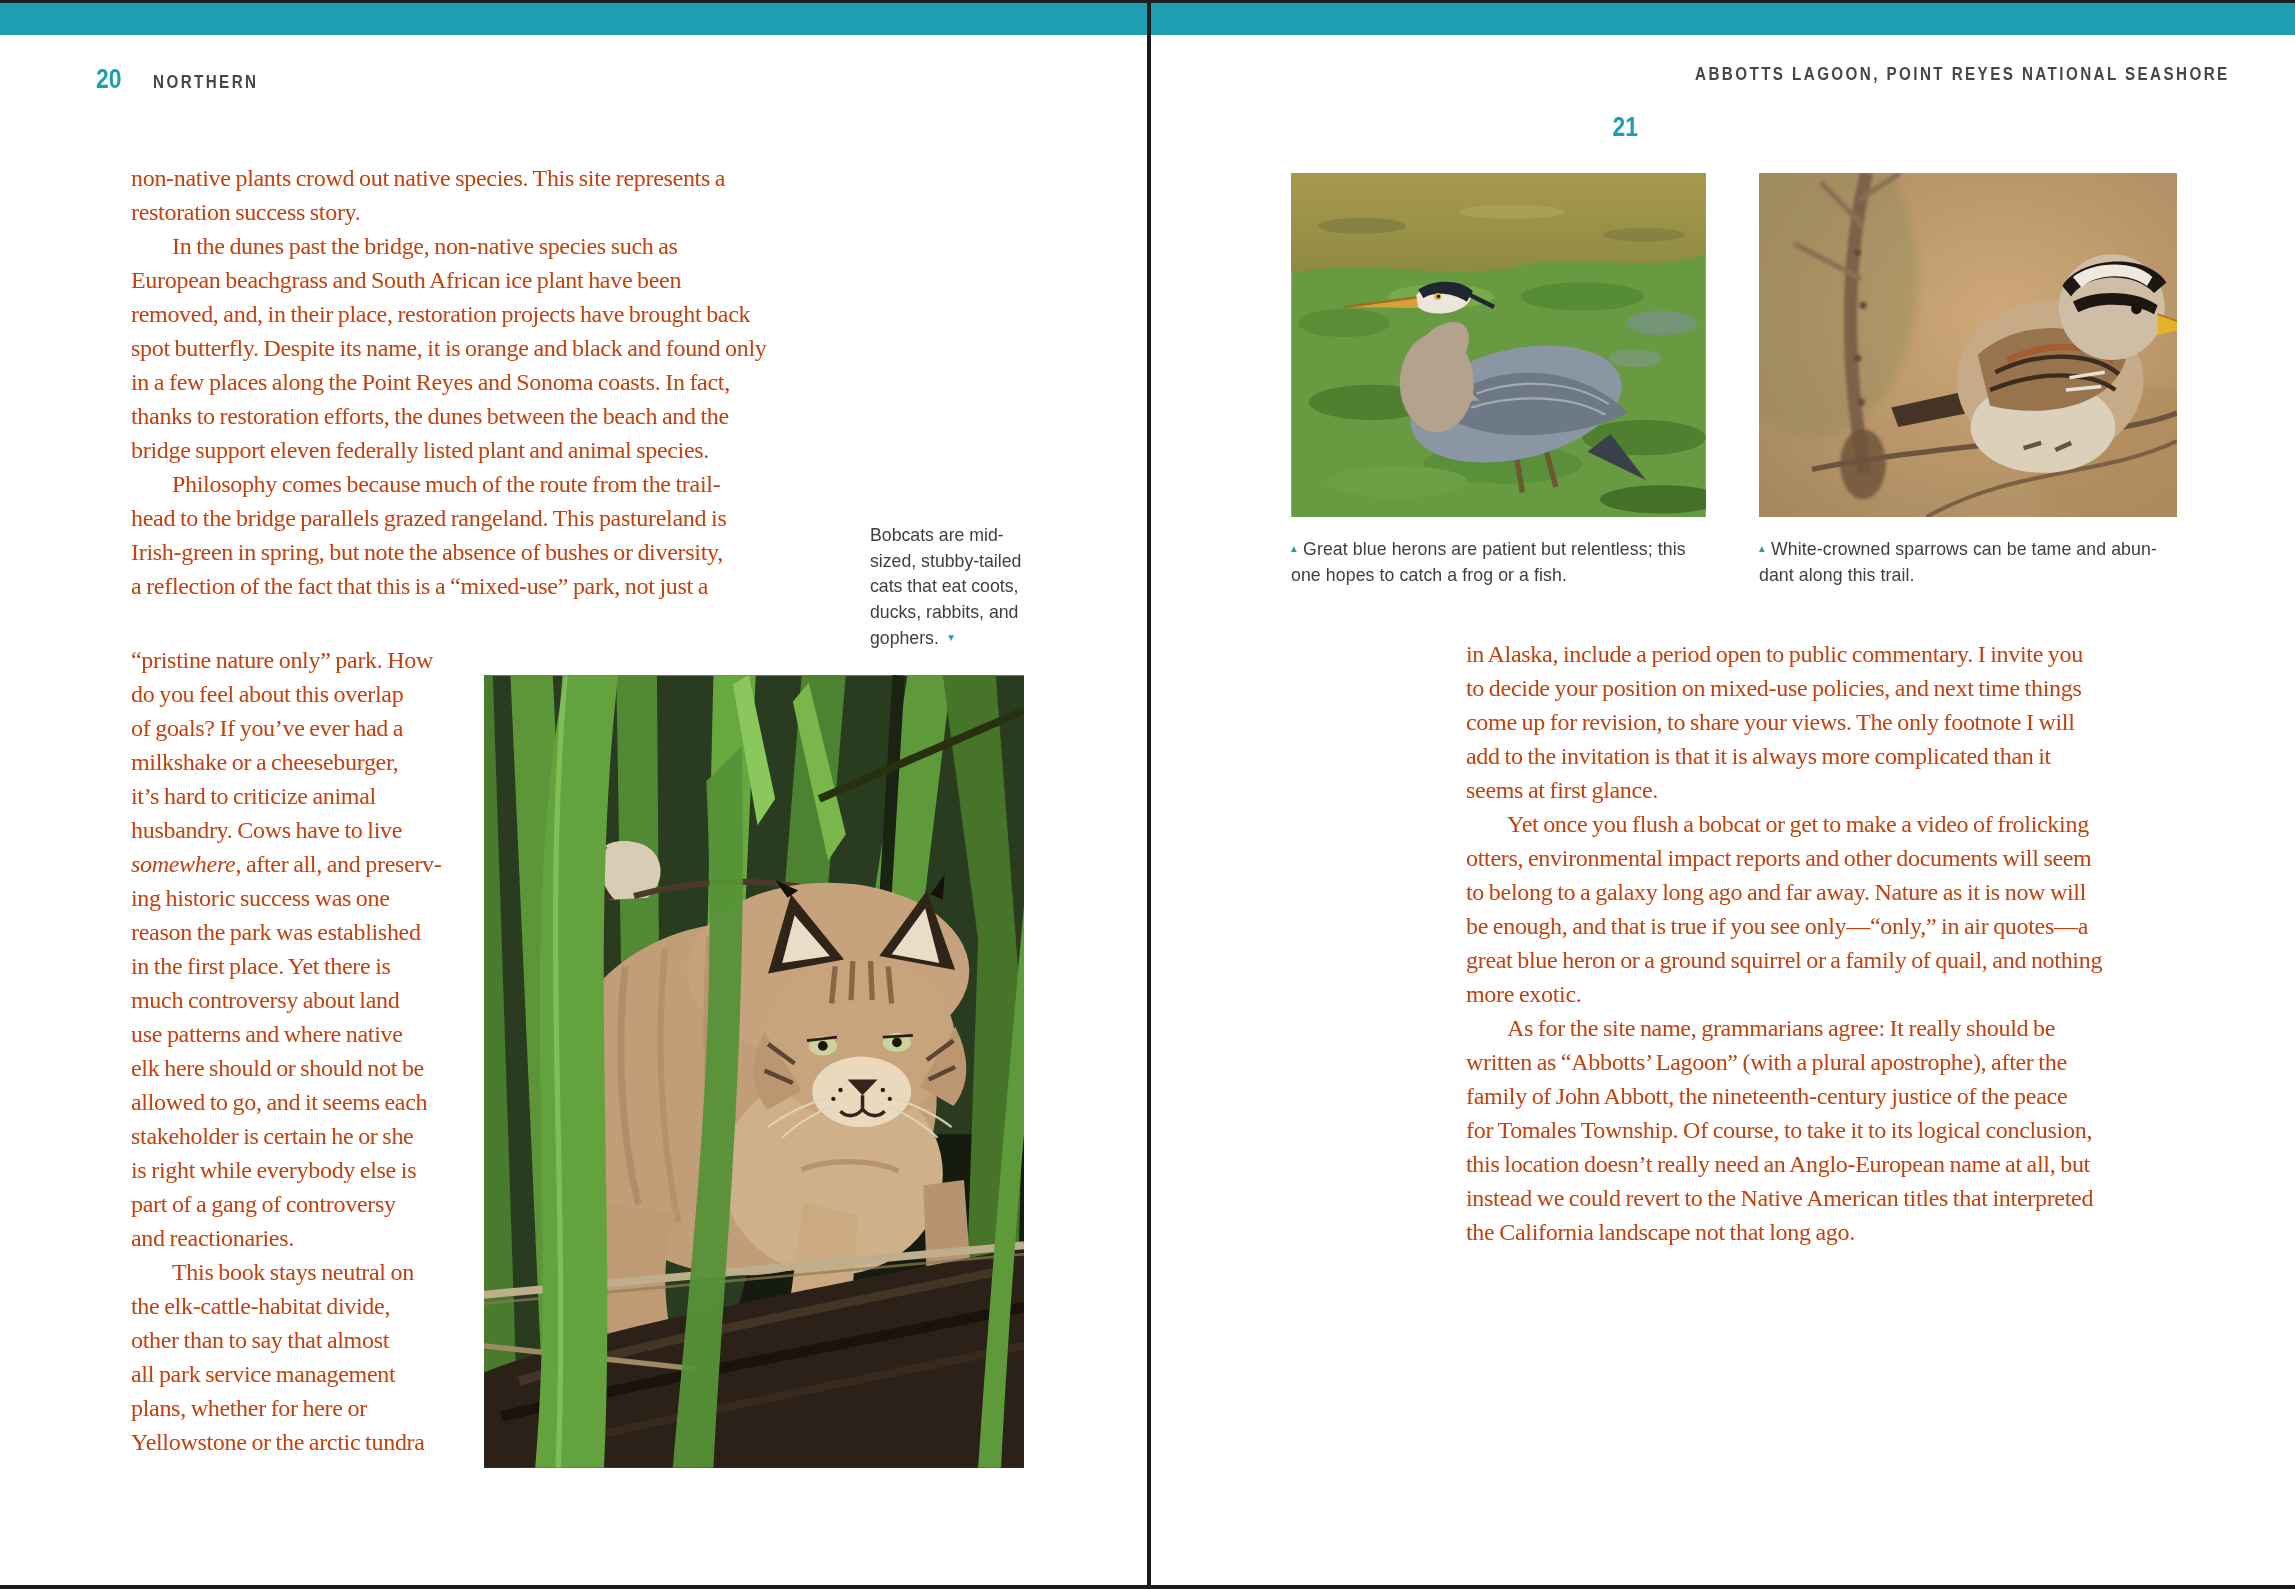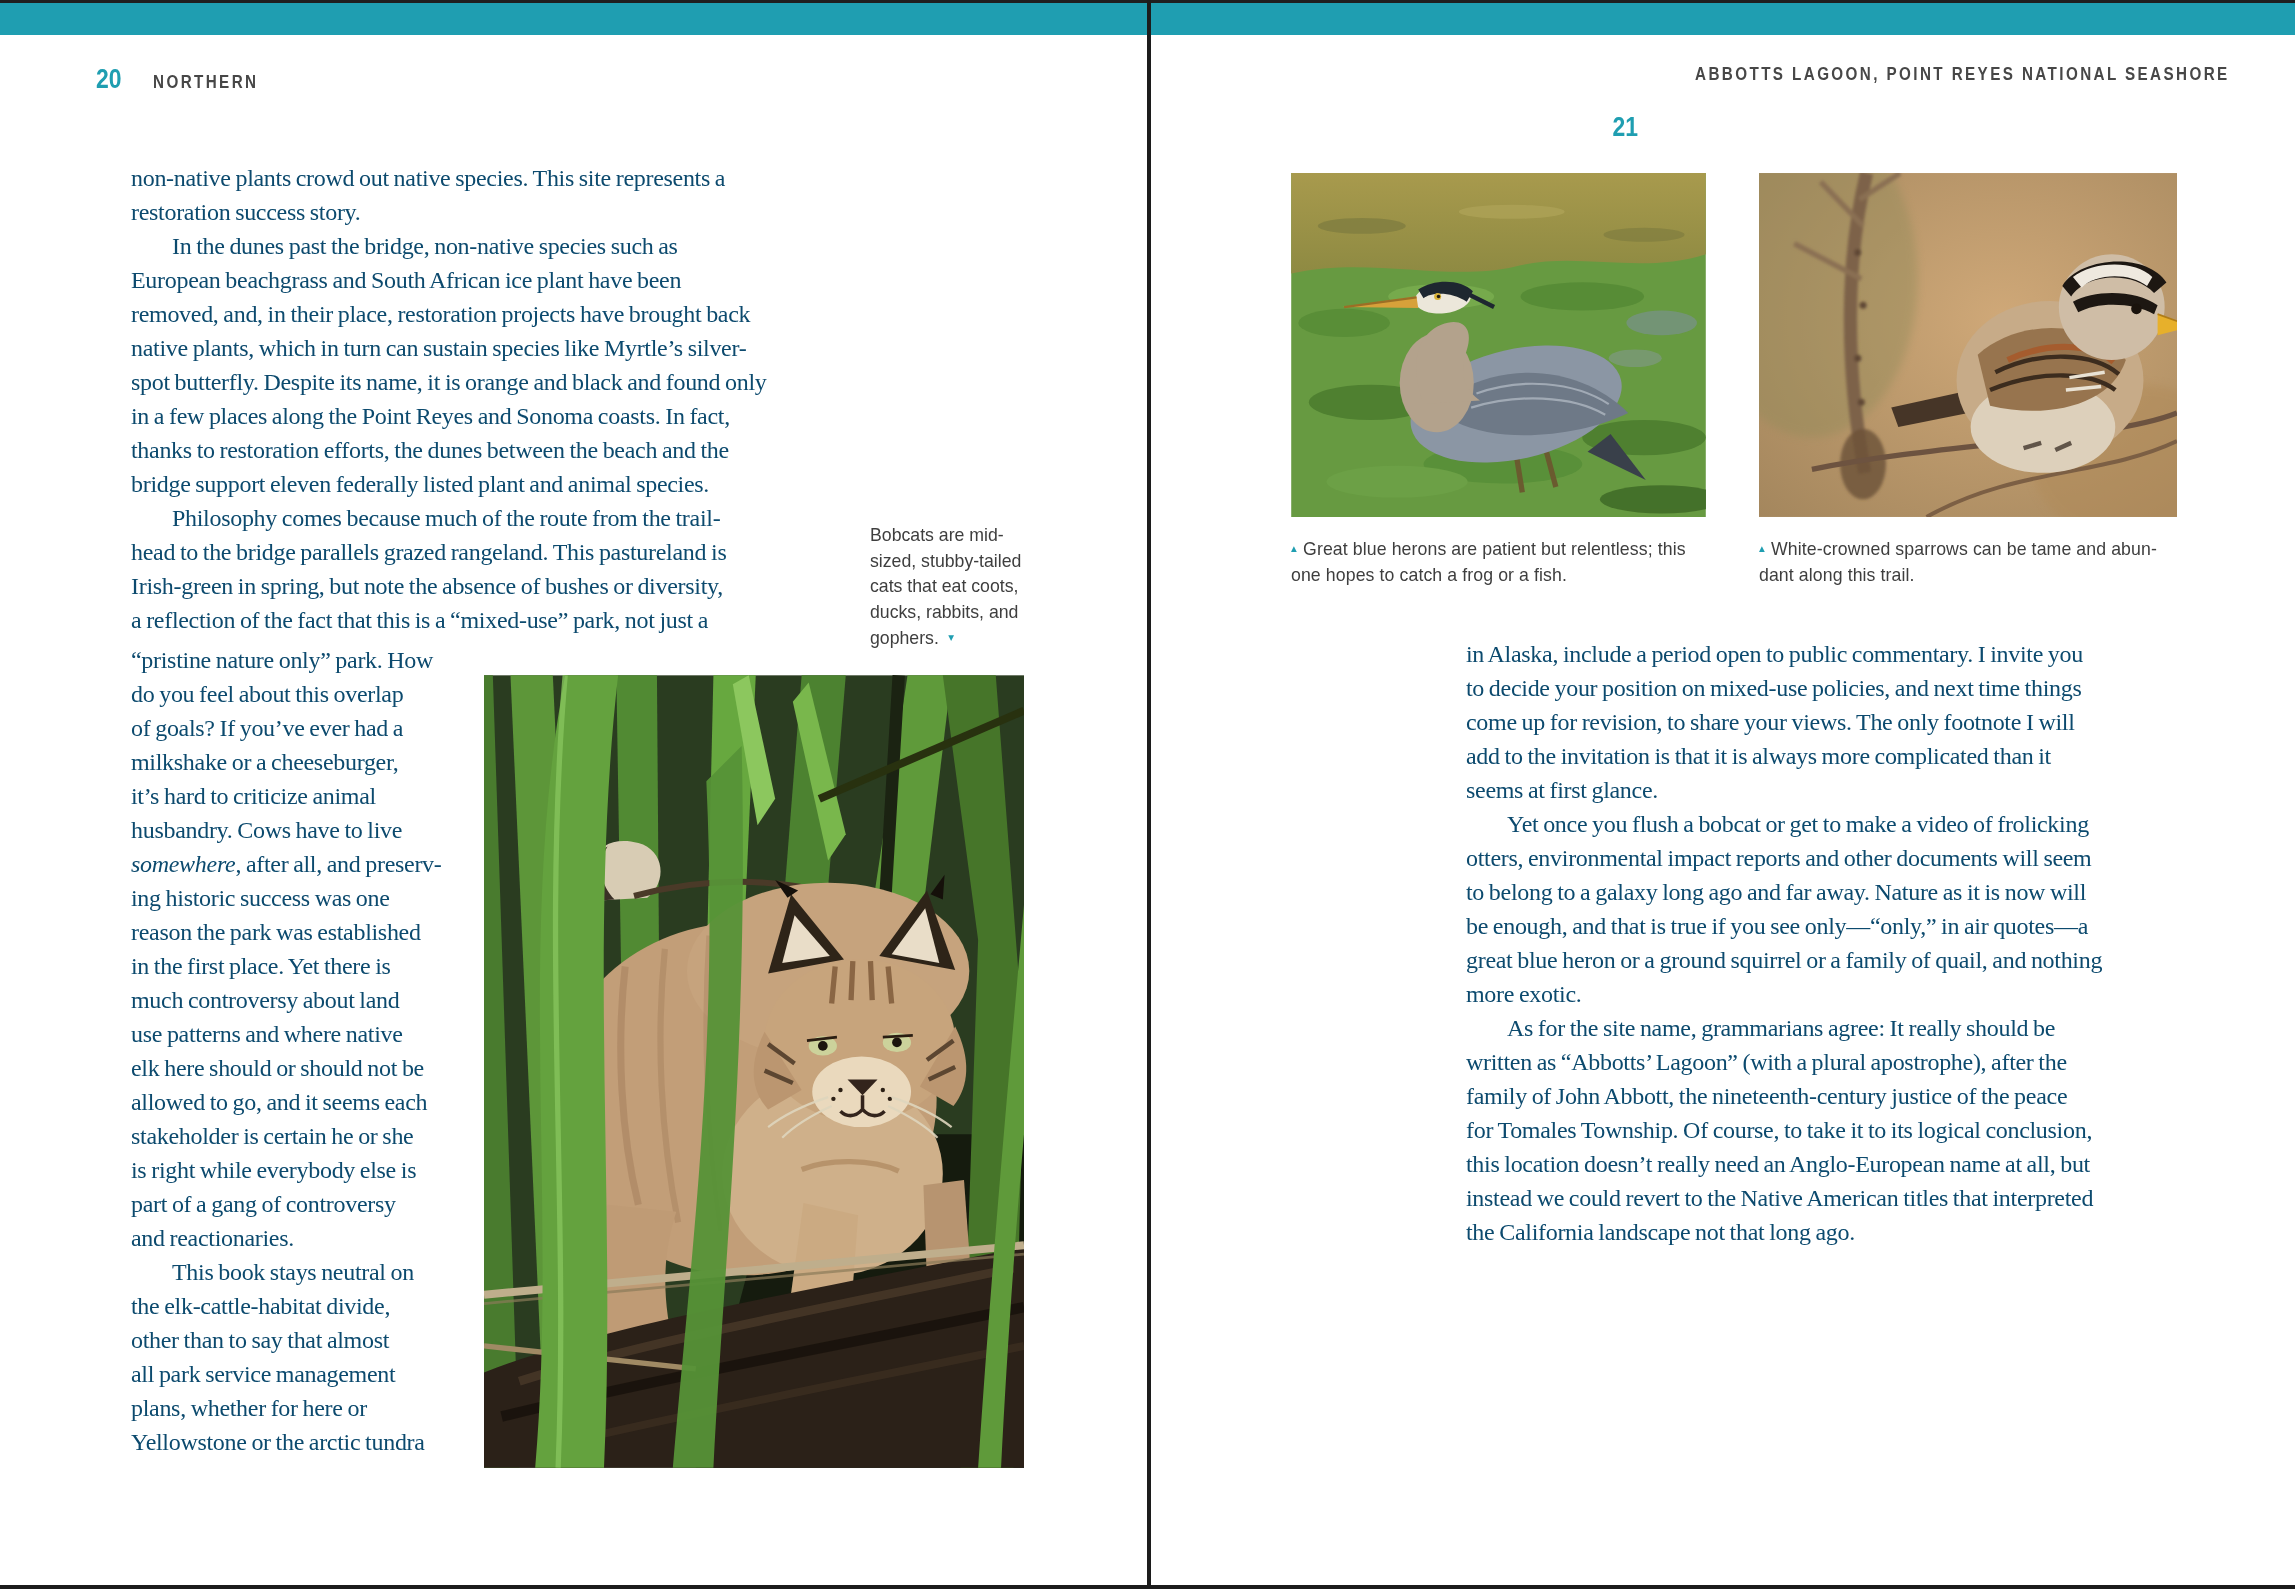--- a/index.html
+++ b/index.html
@@ -16,21 +16,21 @@
            font-family:"Liberation Sans",sans-serif;}
   .runhead .pagenum{font-size:27px;font-weight:800;color:#1f9eb1;letter-spacing:0px;
                     transform:scaleX(.85);transform-origin:left;}
   .runhead .headtxt{font-size:17.7px;font-weight:700;color:#474747;letter-spacing:2.8px;
                     transform:scaleX(.86);transform-origin:left;}
   .runhead.right{flex-direction:column;}
   .runhead.right .headtxt{transform-origin:right;}
   .runhead.right .pagenum{transform-origin:right;}
 
   
-  .body{position:absolute;font-size:24px;line-height:34px;color:#0c4a6e;
+  .body{position:absolute;font-size:24px;line-height:34px;color:#c2410c;
         letter-spacing:-0.3px;word-spacing:-0.9px;font-family:Liberation Serif, serif;}
   .tline{white-space:nowrap;height:34px;}
   .tline.ind{padding-left:41px;}
   .tline .it{font-style:italic;}
 
   
   .caption{position:absolute;font-family:"Liberation Sans",sans-serif;font-size:17.7px;
            line-height:26.5px;color:#3e3e3e;letter-spacing:0.1px;}
   .caption .cap-text{white-space:pre;}
   .tri{color:#1f9eb1;font-size:11.5px;vertical-align:2.6px;}
@@ -62,21 +62,20 @@
     <span class="headtxt">ABBOTTS LAGOON, POINT REYES NATIONAL SEASHORE</span>
     <span class="pagenum">21</span>
   </div>
 
   <div class="body" style="left:131px;top:161px;">
       <div class="tline"><span>non-native plants crowd out native species. This site represents a</span></div>
       <div class="tline"><span>restoration success story.</span></div>
       <div class="tline ind"><span>In the dunes past the bridge, non-native species such as</span></div>
       <div class="tline"><span>European beachgrass and South African ice plant have been</span></div>
       <div class="tline"><span>removed, and, in their place, restoration projects have brought back</span></div>
-      <div class="tline"><span>native plants, which in turn can sustain species like Myrtle’s silver-</span></div>
       <div class="tline"><span>spot butterfly. Despite its name, it is orange and black and found only</span></div>
       <div class="tline"><span>in a few places along the Point Reyes and Sonoma coasts. In fact,</span></div>
       <div class="tline"><span>thanks to restoration efforts, the dunes between the beach and the</span></div>
       <div class="tline"><span>bridge support eleven federally listed plant and animal species.</span></div>
       <div class="tline ind"><span>Philosophy comes because much of the route from the trail-</span></div>
       <div class="tline"><span>head to the bridge parallels grazed rangeland. This pastureland is</span></div>
       <div class="tline"><span>Irish-green in spring, but note the absence of bushes or diversity,</span></div>
       <div class="tline"><span>a reflection of the fact that this is a “mixed-use” park, not just a</span></div>
     </div>
 

